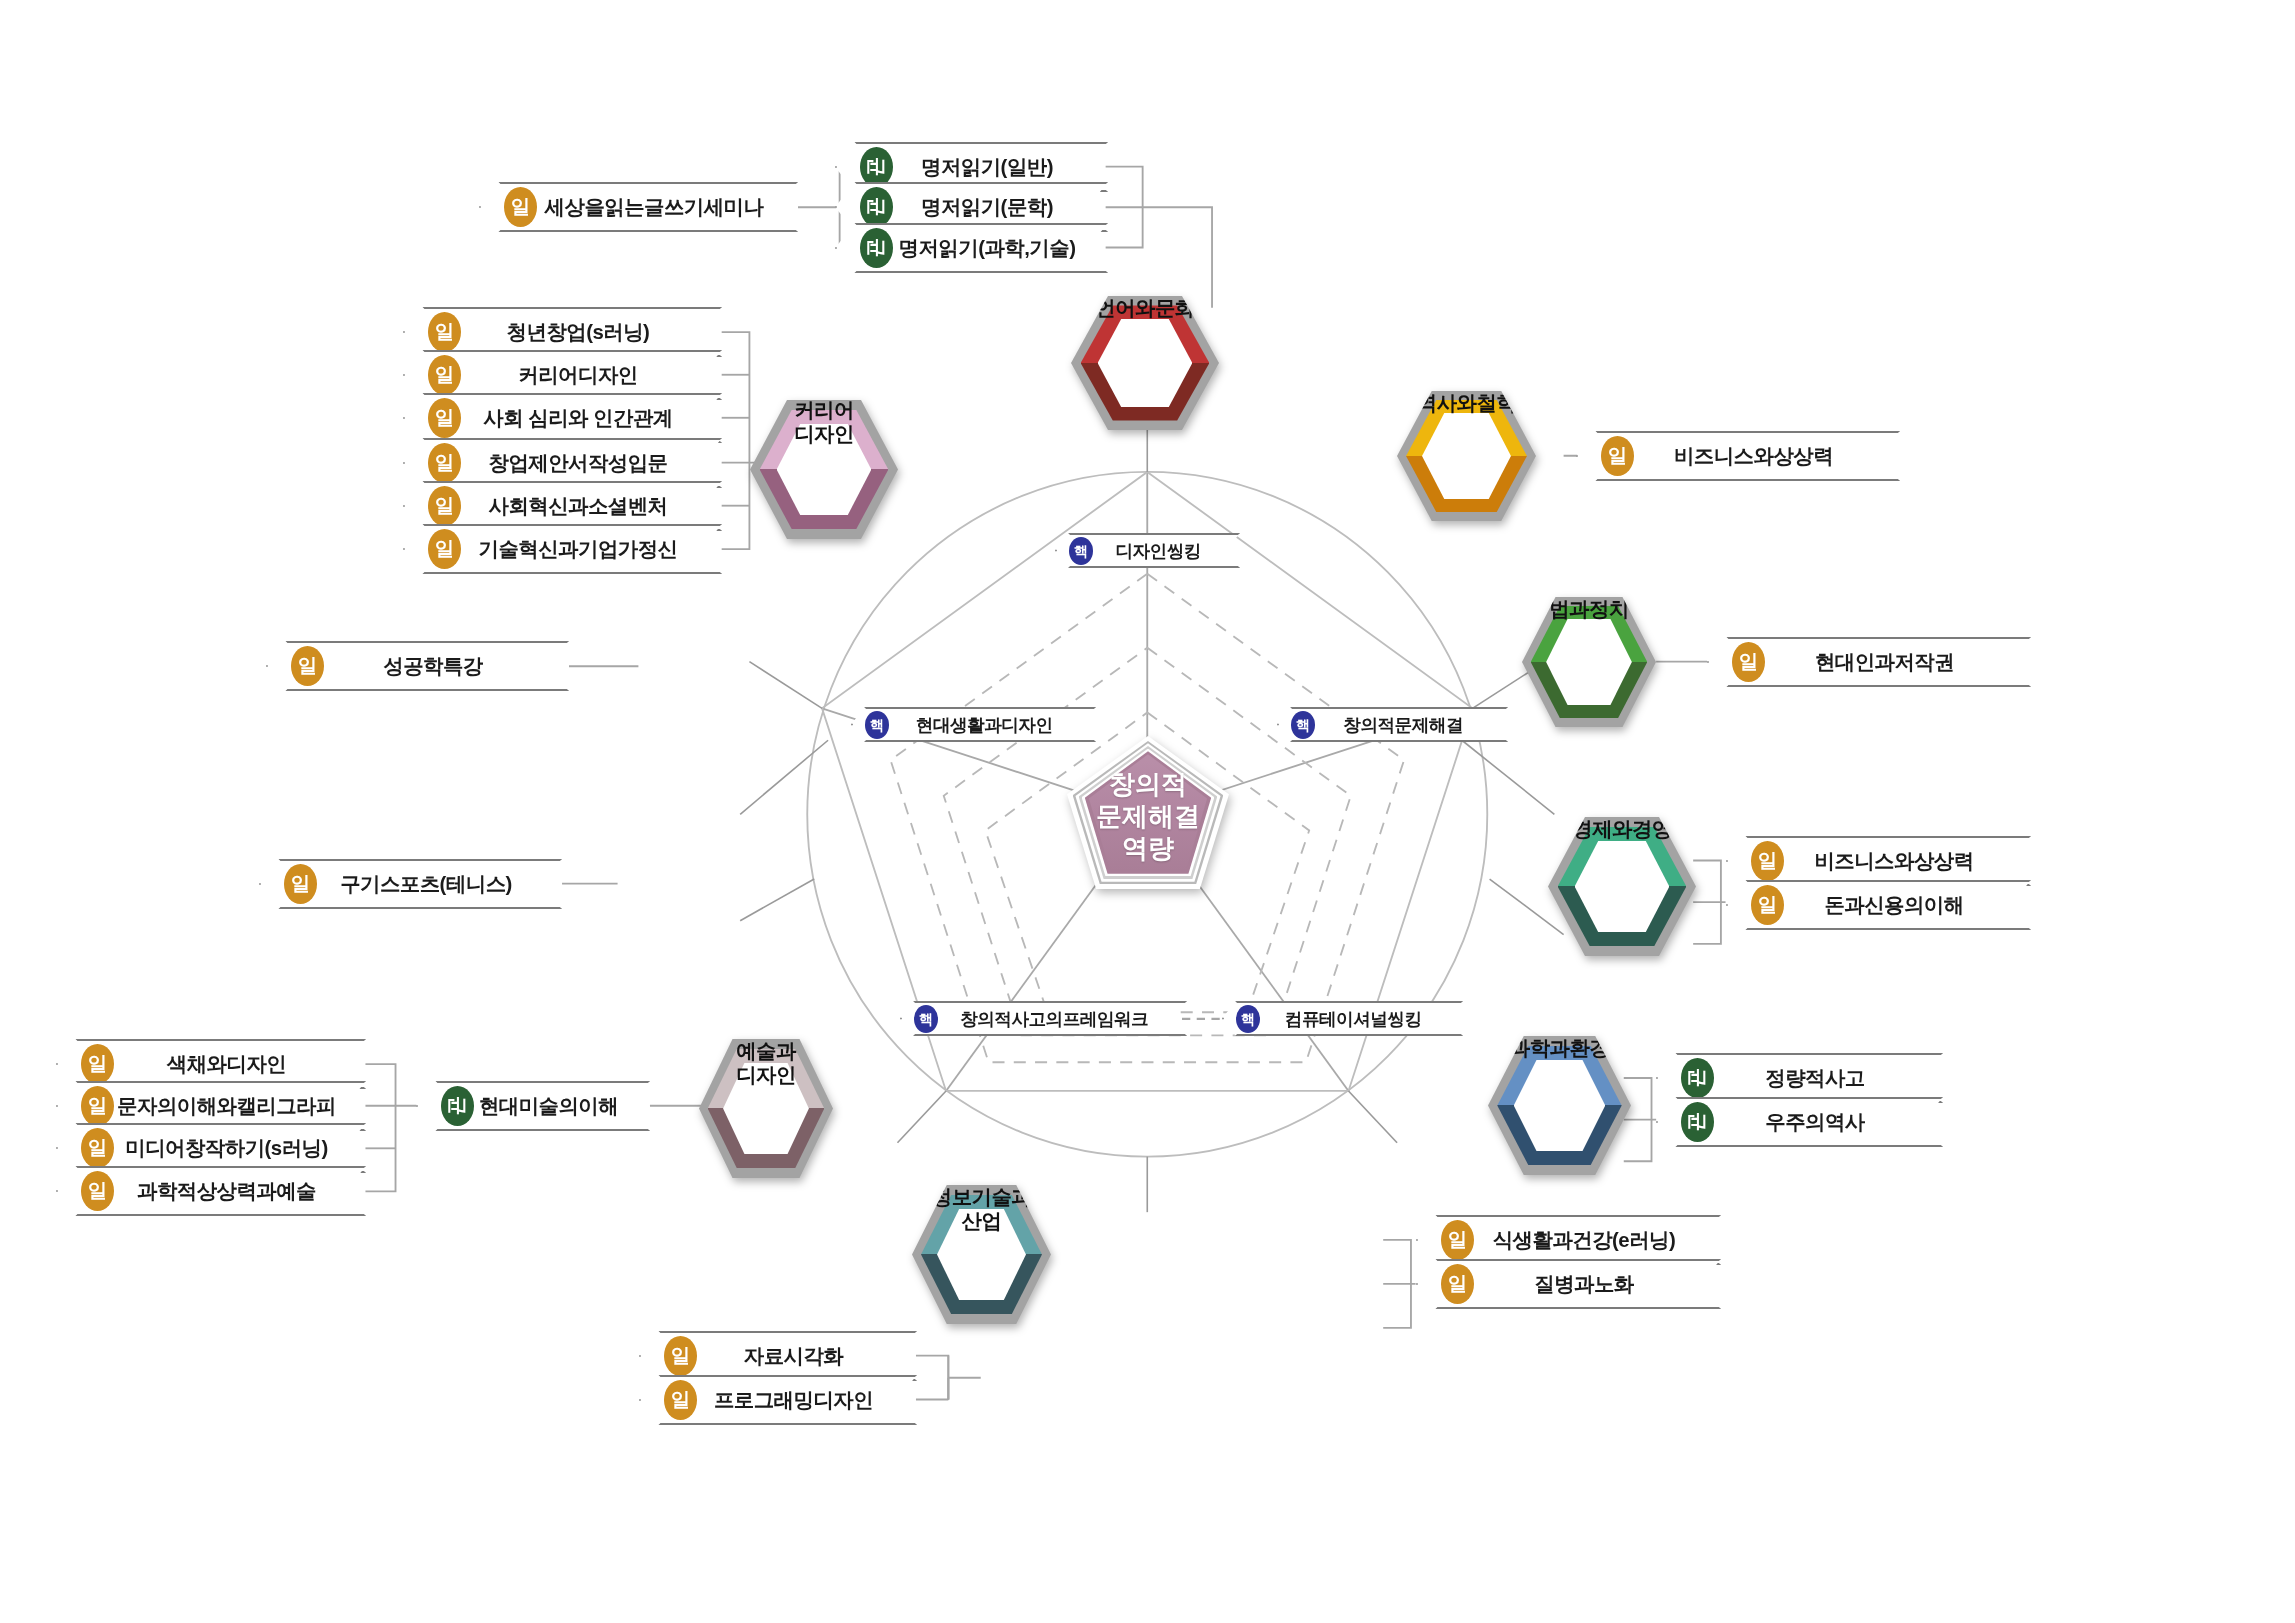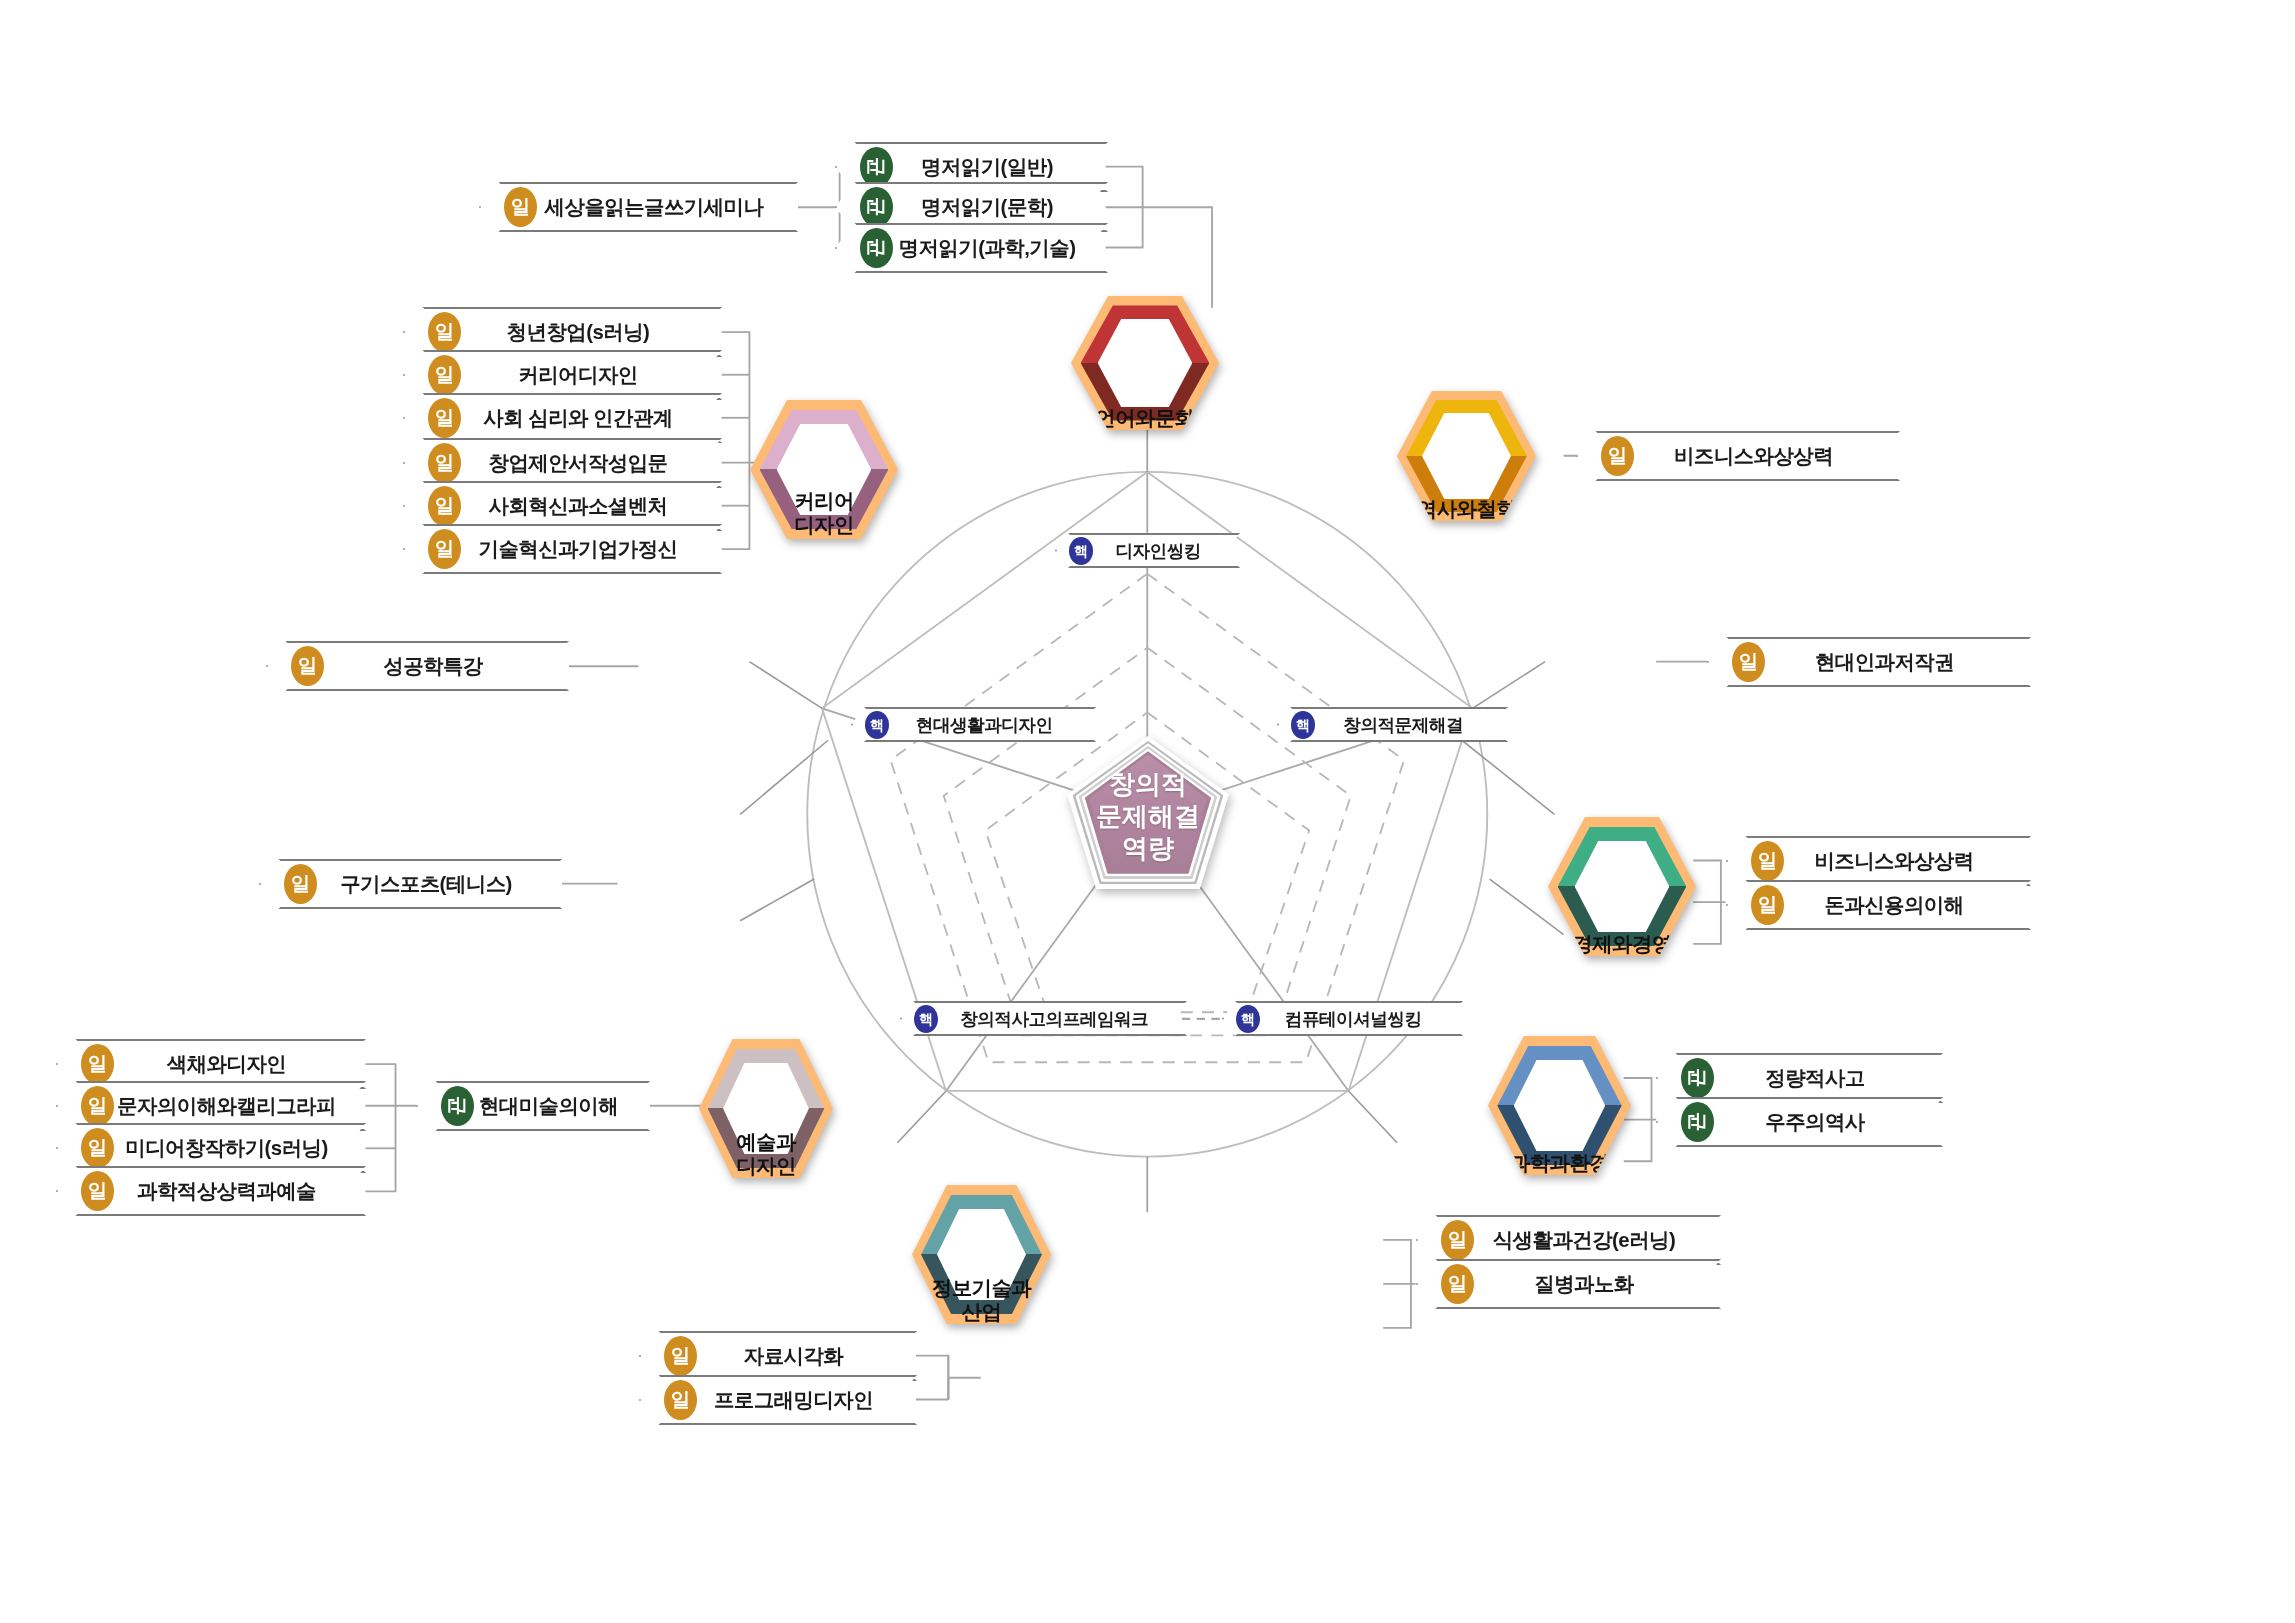--- a/index.html
+++ b/index.html
@@ -37,21 +37,21 @@
   .pill.small .body::before{border-width:1.4px;
         clip-path:polygon(0 50%, 14px 0, 100% 0, calc(100% - 14px) 50%, 100% 100%, 14px 100%);}
   .pill.small .badge{width:24px;height:28px;flex:0 0 24px;margin-left:13px;font-size:14px;}
   .pill.small .txt{font-size:17.6px;padding-right:15.7px;}
 
   
   .hex{position:absolute;display:flex;align-items:center;justify-content:center;
        filter:drop-shadow(2.8px 4.6px 4.2px rgba(0,0,0,.30));}
   .hex .outer{position:relative;width:100%;height:100%;
        clip-path:polygon(25% 0%,75% 0%,100% 50%,75% 100%,25% 100%,0% 50%);
-       background:#fdba74;display:flex;align-items:flex-end;justify-content:center;}
+       background:#a3a3a3;display:flex;align-items:flex-start;justify-content:center;}
   .hex .ring{position:absolute;left:6.5%;top:7%;width:87%;height:86%;
        clip-path:polygon(25% 0%,75% 0%,100% 50%,75% 100%,25% 100%,0% 50%);}
   .hex .ring .top{position:absolute;left:0;top:0;width:100%;height:50%;}
   .hex .ring .bot{position:absolute;left:0;top:50%;width:100%;height:50%;}
   .hex .inner{position:absolute;left:18%;top:17%;width:64%;height:66%;
        clip-path:polygon(25% 0%,75% 0%,100% 50%,75% 100%,25% 100%,0% 50%);
        background:#ffffff;}
   .hex .label{position:relative;z-index:5;text-align:center;font-weight:bold;
        color:#111;font-size:20.4px;line-height:1.18;letter-spacing:-0.5px;white-space:pre;}
 
@@ -262,20 +262,30 @@
     <div class="outer">
       <div class="ring">
           <div class="top" style="background:#eeb60d"></div>
           <div class="bot" style="background:#cc7d0a"></div>
         </div>
       <div class="inner"></div>
       <div class="label">역사와철학</div>
     </div>
   </div>
 
+  <div class="hex" style="left:1522px;top:597px;width:134px;height:130px;">
+    <div class="outer">
+      <div class="ring">
+          <div class="top" style="background:#4aa33f"></div>
+          <div class="bot" style="background:#3c6a30"></div>
+        </div>
+      <div class="inner"></div>
+      <div class="label">법과정치</div>
+    </div>
+  </div>
 
   <div class="hex" style="left:1548px;top:817px;width:148px;height:139px;">
     <div class="outer">
       <div class="ring">
           <div class="top" style="background:#3fae85"></div>
           <div class="bot" style="background:#2c5b50"></div>
         </div>
       <div class="inner"></div>
       <div class="label">경제와경영</div>
     </div>

